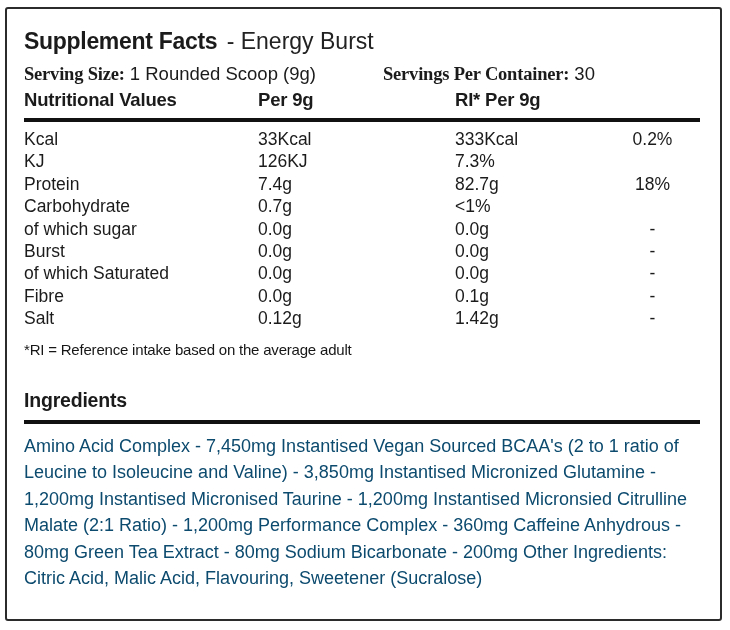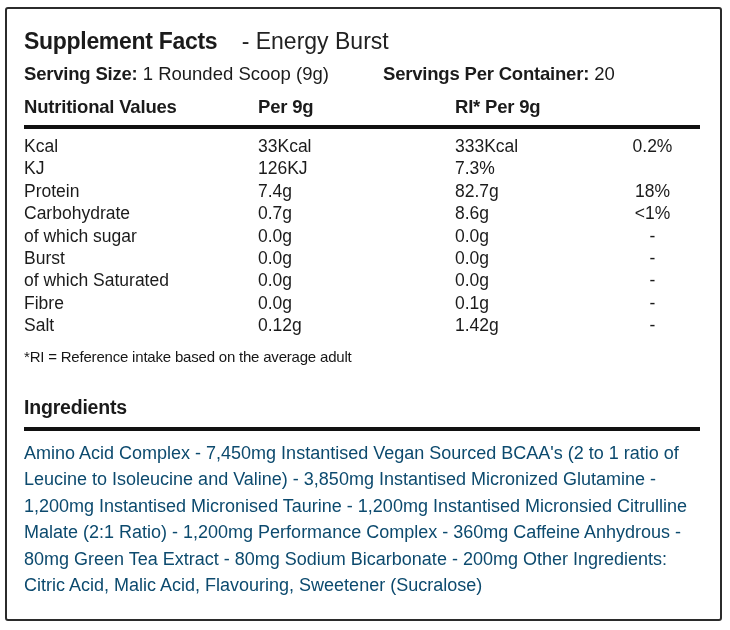--- a/index.html
+++ b/index.html
@@ -21,33 +21,33 @@
     padding: 0 22px 0 17px;
   }
   
   .title-row {
     margin-top: 19px;
     font-size: 23px;
     line-height: 26px;
     white-space: nowrap;
   }
   .title-bold { font-weight: bold; letter-spacing: -0.3px; }
-  .title-rest { font-weight: normal; margin-left: 18px; color: #222; }
+  .title-rest { font-weight: normal; margin-left: 3px; color: #222; }
   
   .serving-row {
     position: relative;
     margin-top: 9px;
     font-size: 18.5px;
     line-height: 22px;
     white-space: nowrap;
   }
-  .serving-row b { letter-spacing: -0.2px; }
+  .serving-row b { letter-spacing: -0.2px; font-family: Liberation Serif, serif; }
   .servings-container { position: absolute; left: 359px; top: 0; }
   
-  .ntable { margin-top: 11px; width: 676px; }
+  .ntable { margin-top: 4px; width: 676px; }
   .trow {
     display: grid;
     grid-template-columns: 234px 197px 150px 95px;
     align-items: baseline;
   }
   .thead-row {
     font-weight: bold;
     font-size: 18.5px;
     line-height: 22px;
     letter-spacing: -0.2px;
@@ -95,21 +95,21 @@
 <div class="page">
   <div class="label">
 
     <div class="title-row">
       <span class="title-bold">Supplement Facts</span>
       <span class="title-rest">- Energy Burst</span>
     </div>
 
     <div class="serving-row">
       <span><b>Serving Size:</b> <span>1 Rounded Scoop (9g)</span></span>
-      <span class="servings-container"><b>Servings Per Container:</b> <span>20</span></span>
+      <span class="servings-container"><b>Servings Per Container:</b> <span>30</span></span>
     </div>
 
     <div class="ntable">
       <div class="trow thead-row">
         <div>Nutritional Values</div>
         <div>Per 9g</div>
         <div>RI* Per 9g</div>
       </div>
       <div class="rule head-rule"></div>
 
@@ -127,21 +127,20 @@
         </div>
         <div class="trow">
           <div>Protein</div>
           <div>7.4g</div>
           <div>82.7g</div>
           <div>18%</div>
         </div>
         <div class="trow">
           <div>Carbohydrate</div>
           <div>0.7g</div>
-          <div>8.6g</div>
           <div>&lt;1%</div>
         </div>
         <div class="trow">
           <div>of which sugar</div>
           <div>0.0g</div>
           <div>0.0g</div>
           <div>-</div>
         </div>
         <div class="trow">
           <div>Burst</div>

